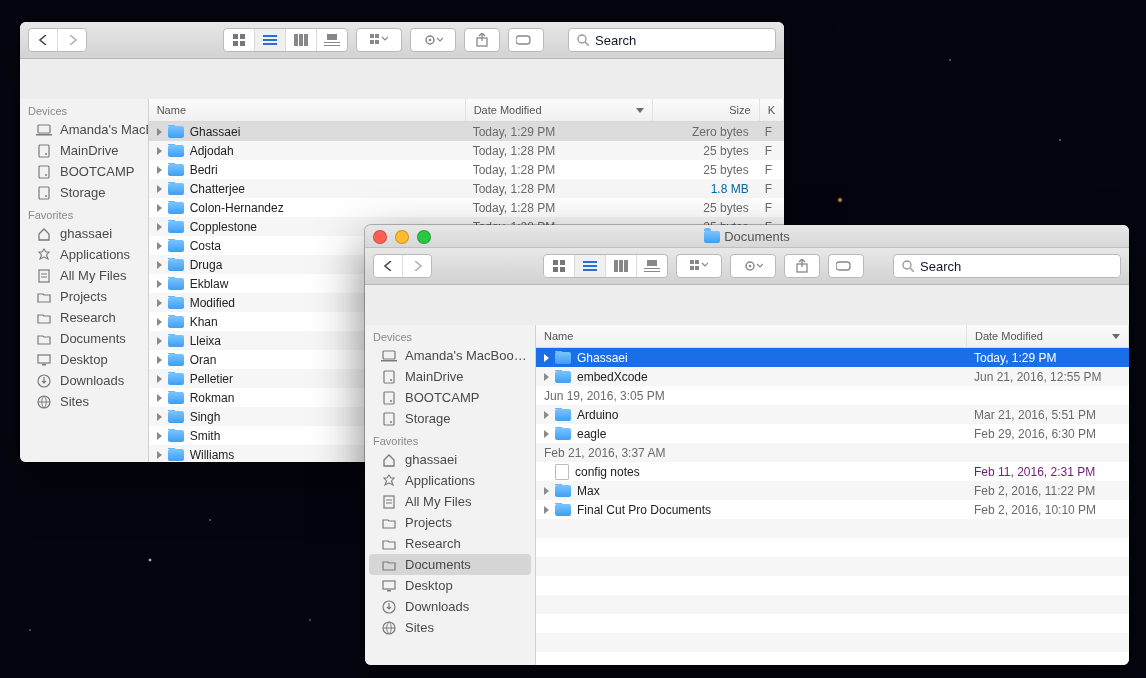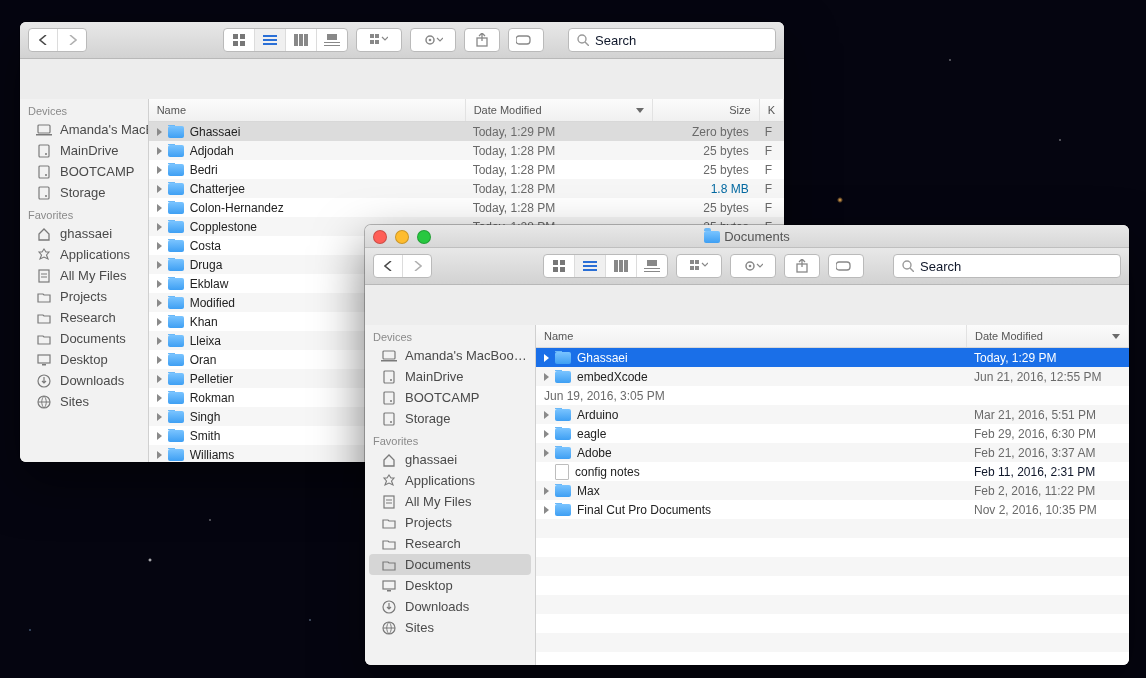--- a/index.html
+++ b/index.html
@@ -726,50 +726,45 @@
           </div>
           <div class="row">
             <div class="cell" style="width:414px">
               <span class="tri"></span>
               <span class="folder"></span>
               <span>eagle</span>
             </div>
             <div class="cell" style="flex:1;color:#6a6a6a">Feb 29, 2016, 6:30 PM</div>
           </div>
           <div class="row alt">
-            <div class="cell" style="width:414px">
-              <span class="tri"></span>
-              <span class="folder"></span>
-              <span>Adobe</span>
-            </div>
             <div class="cell" style="flex:1;color:#6a6a6a">Feb 21, 2016, 3:37 AM</div>
           </div>
           <div class="row">
             <div class="cell" style="width:414px">
               <span style="width:5px;display:inline-block"></span>
               <span class="doc"></span>
               <span>config notes</span>
             </div>
-            <div class="cell" style="flex:1;color:#0f172a">Feb 11, 2016, 2:31 PM</div>
+            <div class="cell" style="flex:1;color:#701a75">Feb 11, 2016, 2:31 PM</div>
           </div>
           <div class="row alt">
             <div class="cell" style="width:414px">
               <span class="tri"></span>
               <span class="folder"></span>
               <span>Max</span>
             </div>
             <div class="cell" style="flex:1;color:#6a6a6a">Feb 2, 2016, 11:22 PM</div>
           </div>
           <div class="row">
             <div class="cell" style="width:414px">
               <span class="tri"></span>
               <span class="folder"></span>
               <span>Final Cut Pro Documents</span>
             </div>
-            <div class="cell" style="flex:1;color:#6a6a6a">Nov 2, 2016, 10:35 PM</div>
+            <div class="cell" style="flex:1;color:#6a6a6a">Feb 2, 2016, 10:10 PM</div>
           </div>
           <div class="row alt"></div>
           <div class="row"></div>
           <div class="row alt"></div>
           <div class="row"></div>
           <div class="row alt"></div>
           <div class="row"></div>
           <div class="row alt"></div>
           <div class="row"></div>
           <div class="row alt"></div>

